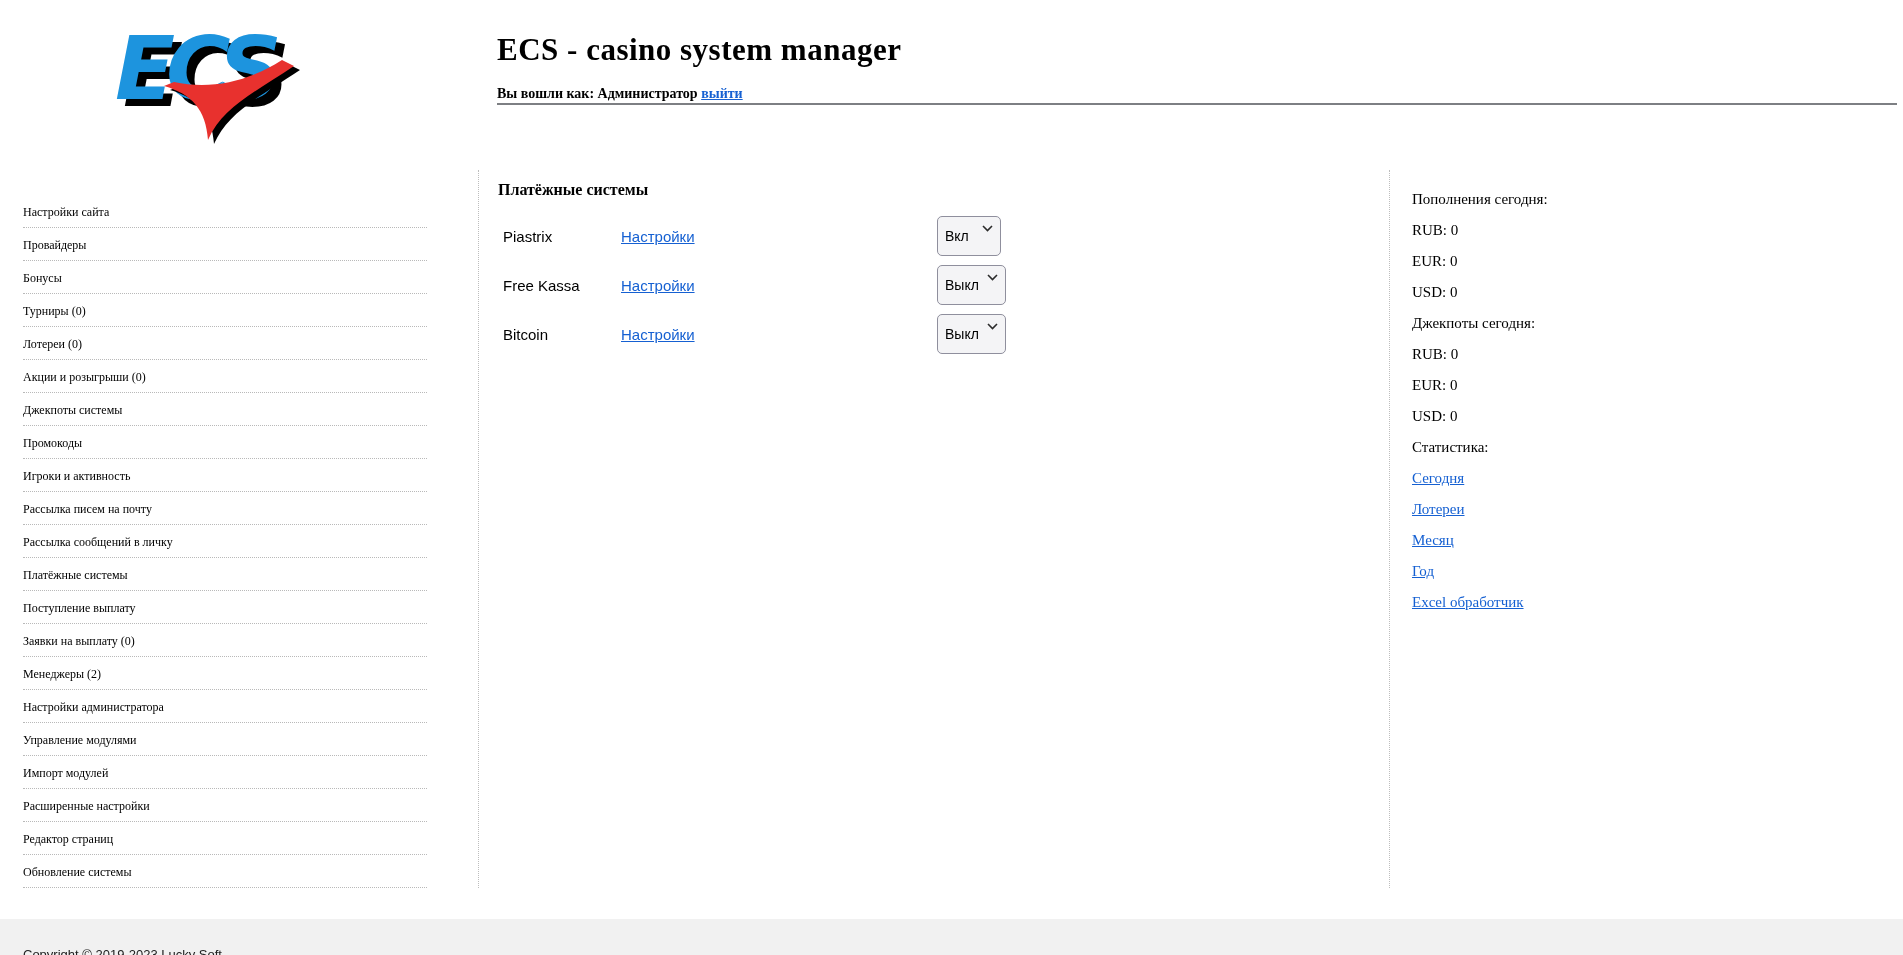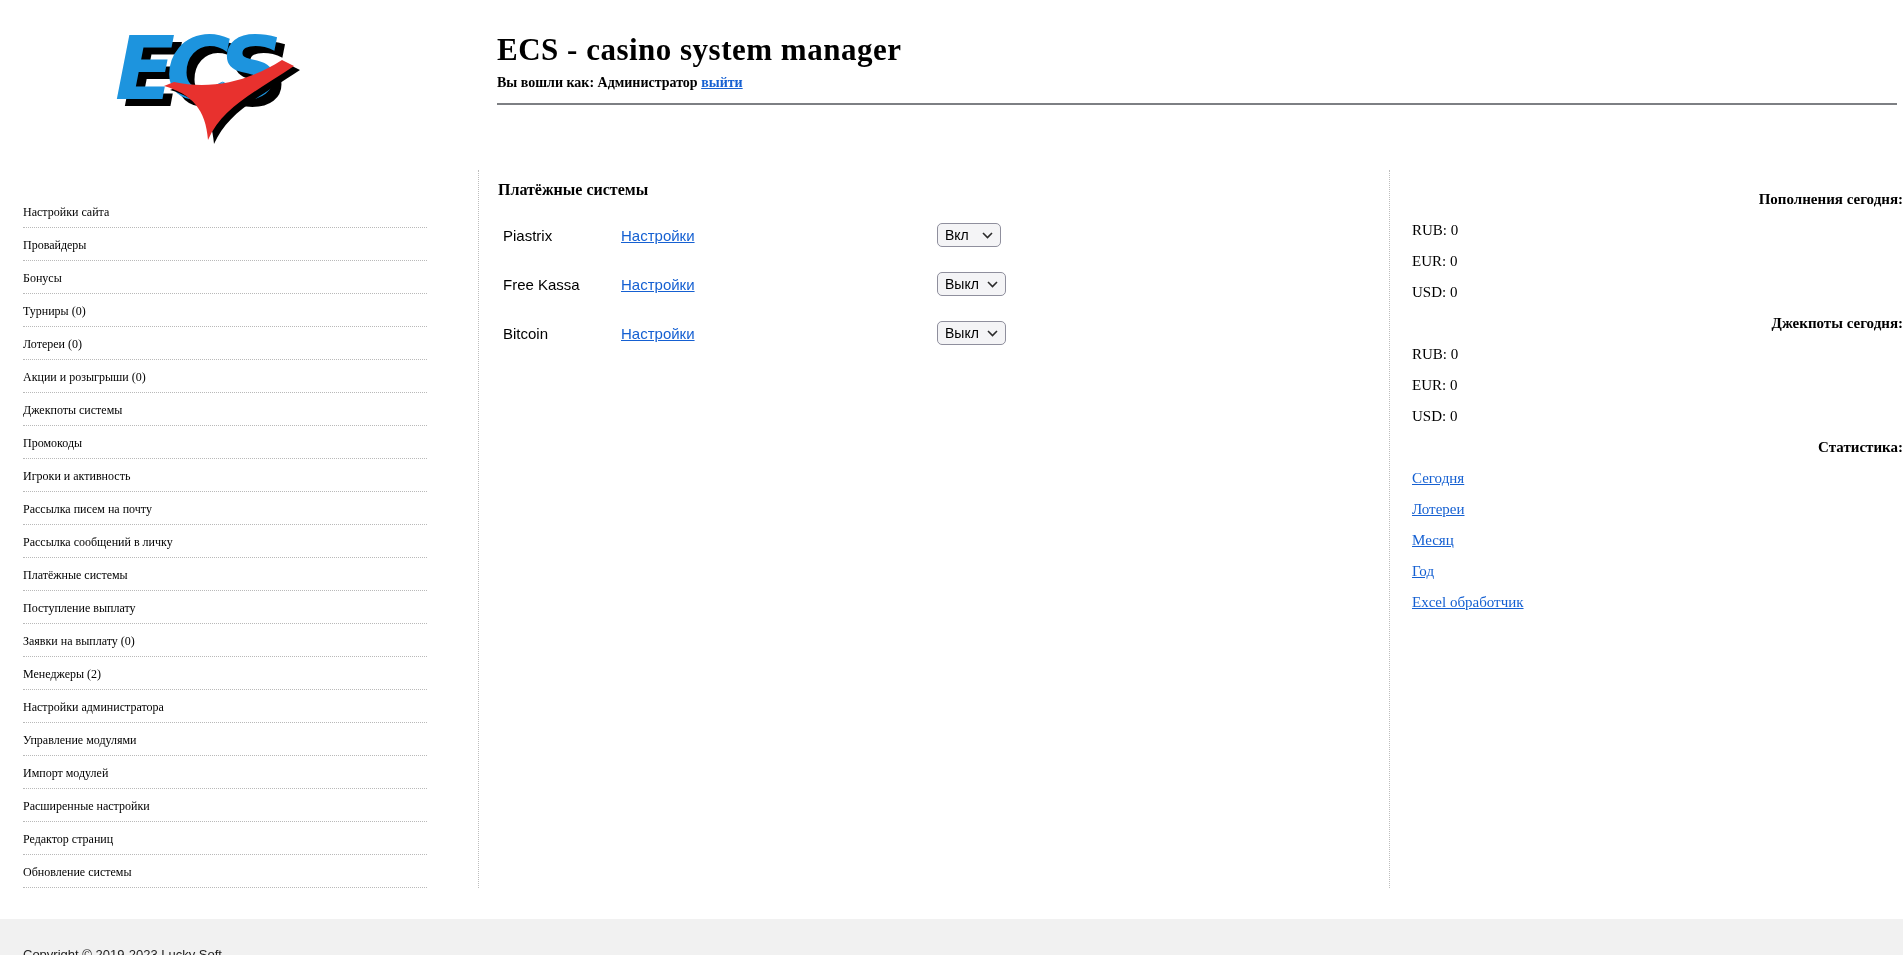--- a/index.html
+++ b/index.html
@@ -10,58 +10,58 @@
     font-family:"Liberation Sans", sans-serif;
     position:relative;
   }
   .comic { font-family: cursive; }
 
   
   .header { position:relative; height:150px; }
   .logo { position:absolute; left:110px; top:16px; width:200px; height:128px; }
   .header-text { position:absolute; left:497px; top:32px; }
   h1.title { margin:0; font-size:31px; font-weight:bold; letter-spacing:0.5px; }
-  .login-line { margin-top:7px; font-size:14px; font-weight:bold; }
+  .login-line { margin-top:18px; font-size:14px; font-weight:bold; }
   .header-rule { position:absolute; top:103px; left:497px; right:6px; border-top:2px solid #7d7f83; }
 
   a.link { color:#1560d2; text-decoration:underline; cursor:pointer; }
 
   
   .columns { display:flex; align-items:stretch; margin-top:20px; min-height:718px; }
   .left-col  { width:478px; padding:25px 50px 0 23px; }
   .main-col  { flex:1; border-left:1px dotted #bdbdbd; border-right:1px dotted #bdbdbd; padding:10px 0 0 19px; }
   .right-col { width:513px; padding:20px 0 0 22px; }
 
   
   .sidebar-list { list-style:none; margin:0; padding:0; width:404px; }
   .sidebar-list li {
     font-size:12px; line-height:18px;
     padding:8px 0 6px; border-bottom:1px dotted #b9b9b9;
     cursor:pointer;
   }
 
   
   h2.section-heading { margin:0; font-size:16px; line-height:20px; font-weight:bold; }
-  .pay-rows { margin-top:22px; margin-left:5px; }
+  .pay-rows { margin-top:16px; margin-left:5px; }
   .pay-row { display:grid; grid-template-columns:118px 316px auto; align-items:center; height:26px; margin-bottom:23px; }
   .pay-name { font-size:15px; }
   .pay-row a.link { font-size:15px; justify-self:start; }
 
   .select-wrap { position:relative; display:inline-block; justify-self:start; }
   .select-wrap select {
     appearance:none; -webkit-appearance:none; -moz-appearance:none;
     font-family:"Liberation Sans", sans-serif; font-size:14px; color:#000;
     background:#f4f4f6; border:1px solid #8f8f9d; border-radius:5px;
-    padding:2px 26px 3px 7px; min-width:64px; height:24px; cursor:pointer;
+    padding:2px 26px 3px 7px; min-width:64px; height:40px; cursor:pointer;
   }
   .select-wrap .chev { position:absolute; right:8px; top:9px; pointer-events:none; }
 
   
   .right-col p { margin:0 0 13px; font-size:15px; line-height:18px; }
-  .right-col p.rc-head { font-weight:bold;text-align:right; }
+  .right-col p.rc-head { font-weight:normal; }
 
   
   .footer {
     position:absolute; left:0; top:919px; width:1903px; height:36px;
     background:#f1f1f1; padding:28px 0 0 23px;
     font-size:13px; color:#222; overflow:hidden;
   }
 </style>
 </head>
 <body>

